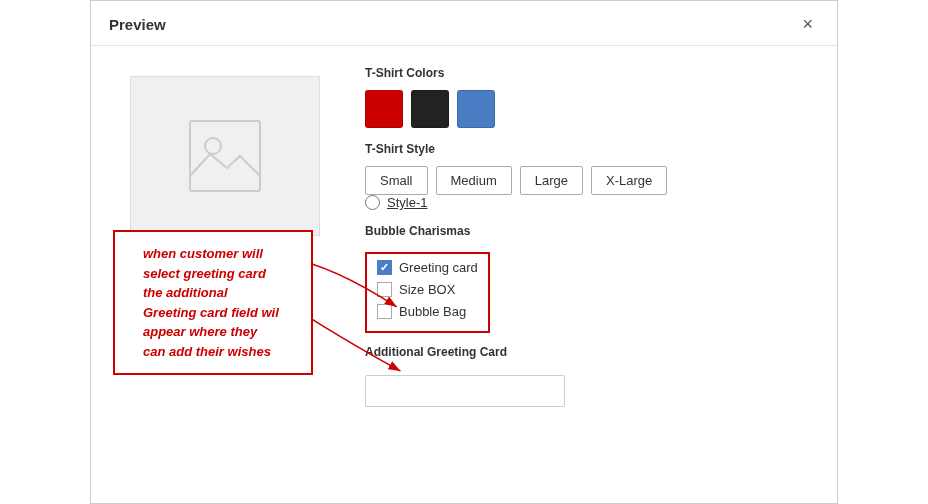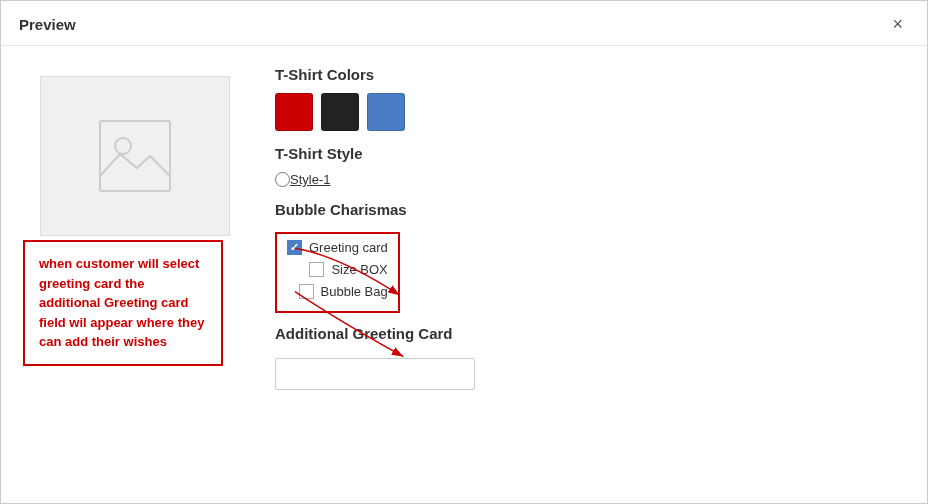--- a/index.html
+++ b/index.html
@@ -5,21 +5,21 @@
     * { box-sizing: border-box; margin: 0; padding: 0; }
     body {
       font-family: Arial, sans-serif;
       background: #fff;
       display: flex;
       justify-content: center;
       align-items: center;
       min-height: 100vh;
     }
     .modal {
-      width: 928px;
+      width: 748px;
       min-height: 504px;
       background: #fff;
       border: 1px solid #ccc;
       position: relative;
       padding: 0;
     }
     .modal-header {
       display: flex;
       justify-content: space-between;
       align-items: center;
@@ -65,21 +65,21 @@
     }
     .image-placeholder svg {
       width: 80px;
       height: 80px;
       color: #ccc;
     }
     .product-options {
       flex: 1;
     }
     .section-label {
-      font-size: 15px;
+      font-size: 12px;
       font-weight: 700;
       color: #333;
       margin-bottom: 10px;
       margin-top: 14px;
     }
     .section-label:first-child {
       margin-top: 0;
     }
     .color-swatches {
       display: flex;
@@ -109,20 +109,21 @@
     }
     .radio-group {
       display: flex;
       flex-direction: column;
       gap: 6px;
       margin-bottom: 4px;
     }
     .radio-item {
       display: flex;
       align-items: flex-start;
+      gap: 7px;
       font-size: 13px;
       color: #333;
       cursor: pointer;
       text-decoration: underline;
     }
     .radio-item input[type="radio"] {
       width: 15px;
       height: 15px;
       cursor: pointer;
       accent-color: #555;
@@ -133,21 +134,20 @@
       gap: 7px;
       margin-bottom: 4px;
     }
     .checkbox-item {
       display: flex;
       align-items: center;
       gap: 7px;
       font-size: 13px;
       color: #333;
       cursor: pointer;
-      justify-content: flex-end;
     }
     .checkbox-checked-box {
       width: 15px;
       height: 15px;
       border: 2px solid #4a7dc4;
       background: #4a7dc4;
       display: inline-flex;
       align-items: center;
       justify-content: center;
       flex-shrink: 0;
@@ -175,26 +175,27 @@
       border-radius: 2px;
       padding: 4px 8px;
       font-size: 13px;
       color: #333;
       margin-top: 6px;
     }
     
     .annotation-box {
       position: absolute;
       left: 22px;
-      top: 194px;
+      top: 184px;
       width: 200px;
       border: 2px solid #cc0000;
-      padding: 12px 14px;
+      padding: 12px 28px;
       background: #fff;
       z-index: 10;
+      font-style: italic;
     }
     .annotation-text {
       color: #cc0000;
       font-size: 13px;
       font-weight: bold;
       text-align: center;
       line-height: 1.5;
     }
     
     .arrows-overlay {
@@ -240,20 +241,26 @@
       
       <div class="section-label">T-Shirt Colors</div>
       <div class="color-swatches">
         <div class="color-swatch" style="background:#cc0000;"></div>
         <div class="color-swatch" style="background:#222222;"></div>
         <div class="color-swatch" style="background:#4a7dc4;"></div>
       </div>
 
       
       <div class="section-label">T-Shirt Style</div>
+      <div class="size-buttons">
+        <button class="size-btn">Small</button>
+        <button class="size-btn">Medium</button>
+        <button class="size-btn">Large</button>
+        <button class="size-btn">X-Large</button>
+      </div>
 
       
       <div class="radio-group">
         <label class="radio-item">
           <input type="radio" name="style" style="">
           <span>Style-1</span>
         </label>
       </div>
 
       

